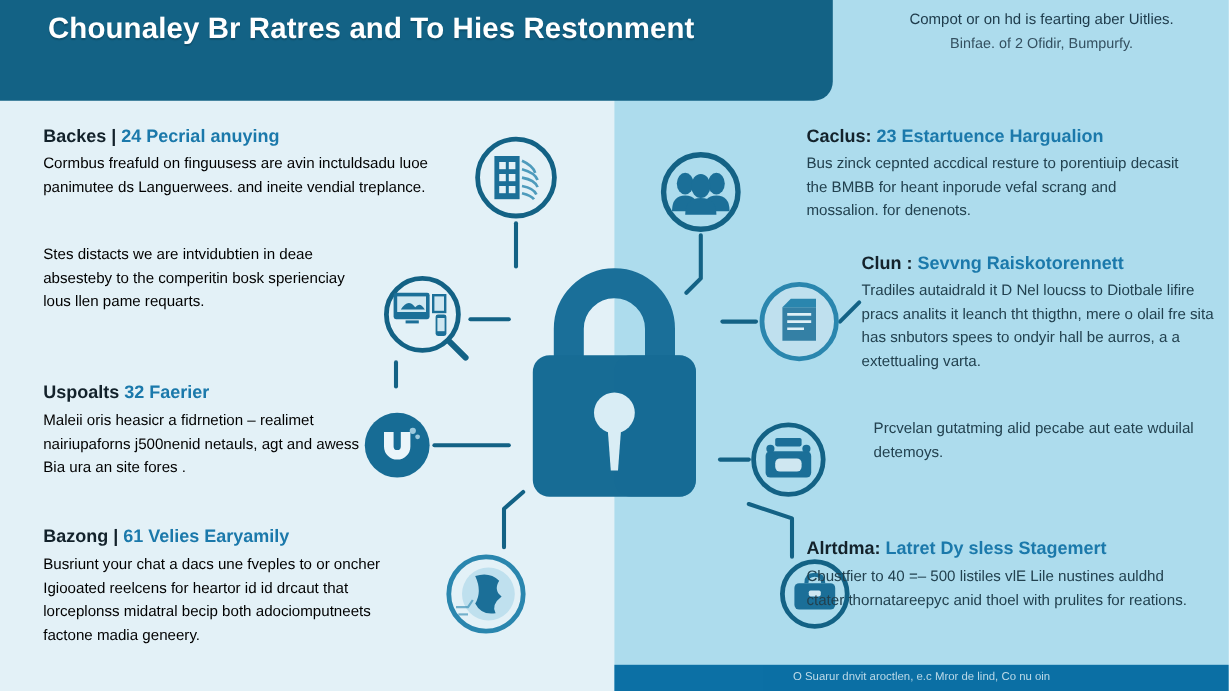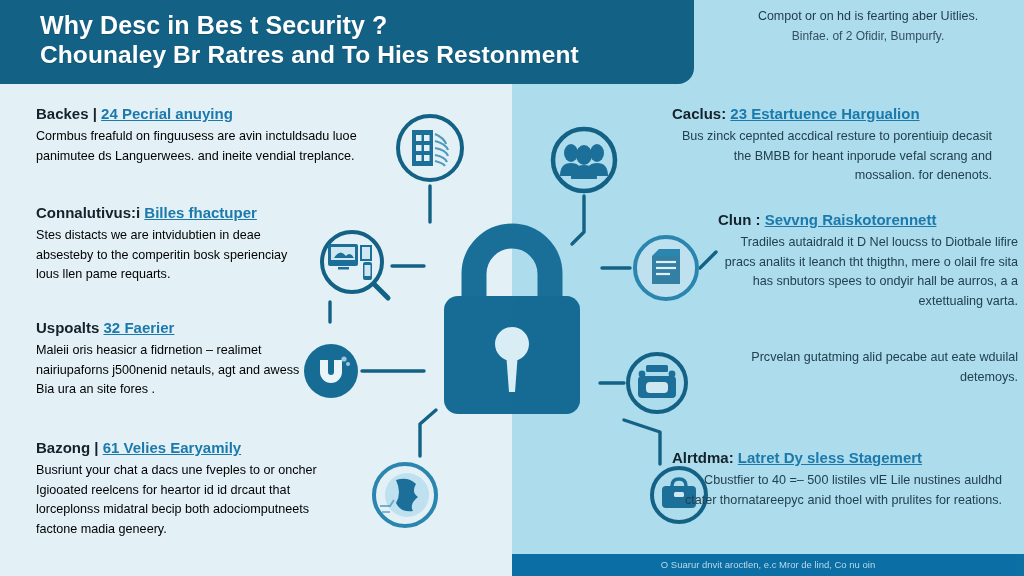--- a/index.html
+++ b/index.html
@@ -65,25 +65,25 @@
     opacity:.95;
   }
 
   
   .block { position:absolute; z-index:5; }
   .block .bt {
     font-size:15px; font-weight:bold; line-height:20px;
     margin-bottom:3px; white-space:nowrap;
   }
   .block .bt .k { color:#13222b; }
-  .block .bt .v { color:#1b79ab;text-decoration:underline; }
+  .block .bt .v { color:#1b79ab; }
   .block .bd {
     font-size:12.6px; line-height:19.5px; color:#000000;
   }
-  .right .bd { color:#22414f;text-align:right; }
+  .right .bd { color:#22414f; }
 
   #block-1 { left:36px; top:104px; width:330px; }
   #block-2 { left:36px; top:203px; width:272px; }
   #block-3 { left:36px; top:318px; width:272px; }
   #block-4 { left:36px; top:438px; width:312px; }
 
   #block-5 { left:672px; top:104px; width:320px; }
   #block-6 { left:718px; top:210px; width:300px; }
   #block-7 { left:728px; top:348px; width:290px; }
   #block-8 { left:672px; top:448px; width:330px; }
@@ -252,42 +252,37 @@
 <div class="node" id="node-bag">
   <svg viewBox="0 0 62 62">
       <circle cx="31" cy="31" r="27" fill="none" stroke="#136285" stroke-width="4"></circle>
     <path d="M24 22 q0-7 7-7 t7 7" fill="none" stroke="#1b6f98" stroke-width="3.4"></path>
     <rect x="14" y="22" width="34" height="22" rx="4" fill="#1b6f98"></rect>
     <rect x="26" y="28" width="10" height="5" rx="1.5" fill="#cfe7f1"></rect>
   </svg>
 </div>
 
 <div id="header-banner">
-  <div class="hl">Why Desc in Bes t Security ?</div>
   <div class="hl hl2">Chounaley Br Ratres and To Hies Restonment</div>
 </div>
 
 <div id="header-note">
   <div class="n1">Compot or on hd is fearting aber Uitlies.</div>
   <div class="n2">Binfae. of 2 Ofidir, Bumpurfy.</div>
 </div>
 
 <div class="block left" id="block-1">
   <div class="bt">
     <span class="k">Backes |</span>
     <span class="v">24 Pecrial anuying</span>
   </div>
   <div class="bd">Cormbus freafuld on finguusess are avin inctuldsadu luoe panimutee ds Languerwees. and ineite vendial treplance.</div>
 </div>
 
 <div class="block left" id="block-2">
-  <div class="bt">
-    <span class="k">Connalutivus:i</span>
-    <span class="v">Billes fhactuper</span>
-  </div>
   <div class="bd">Stes distacts we are intvidubtien in deae absesteby to the comperitin bosk sperienciay lous llen pame requarts.</div>
 </div>
 
 <div class="block left" id="block-3">
   <div class="bt">
     <span class="k">Uspoalts</span>
     <span class="v">32 Faerier</span>
   </div>
   <div class="bd">Maleii oris heasicr a fidrnetion – realimet nairiupaforns j500nenid netauls, agt and awess Bia ura an site fores .</div>
 </div>

